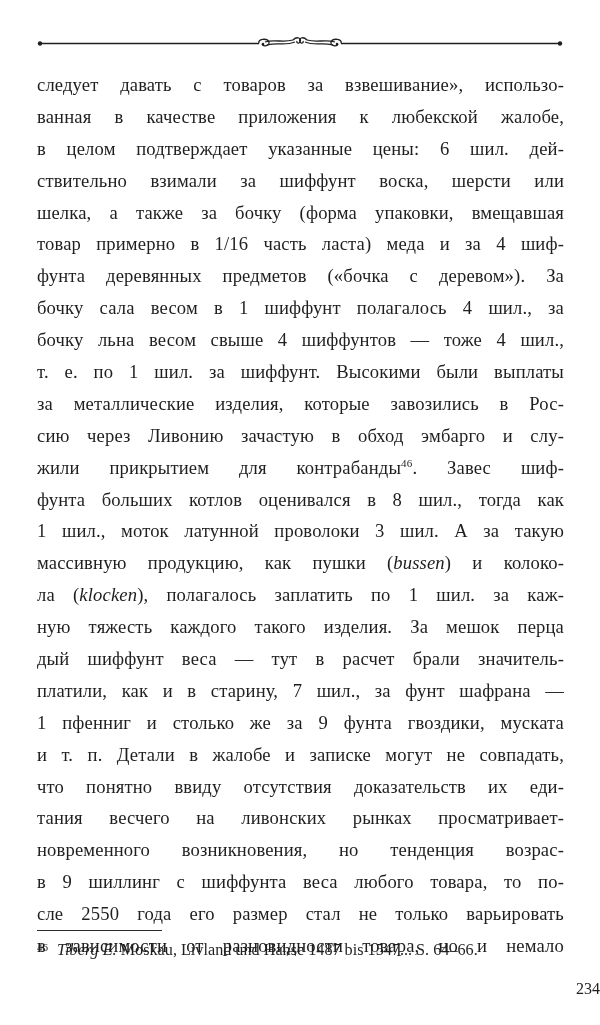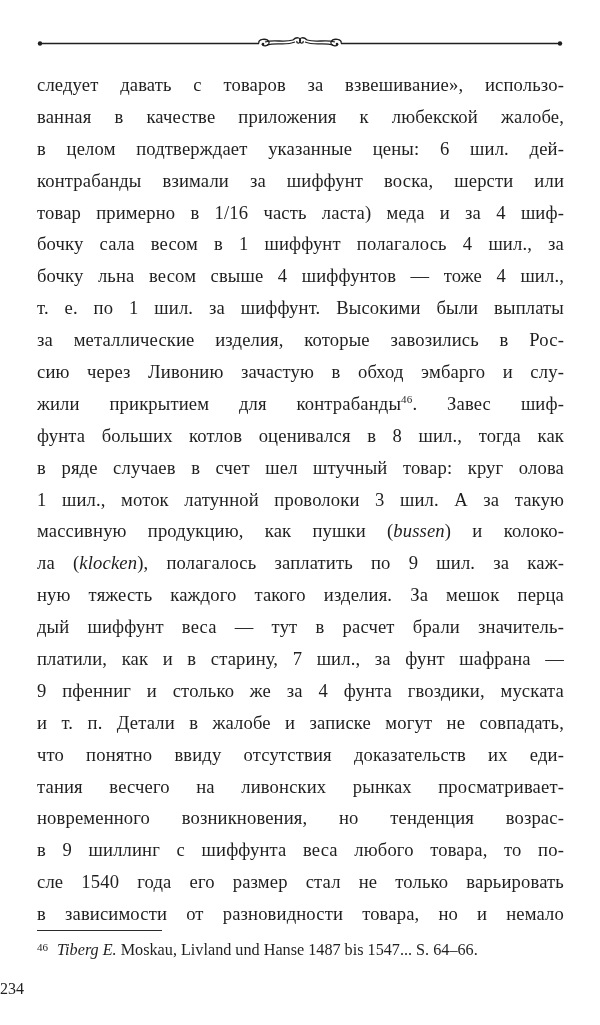--- a/index.html
+++ b/index.html
@@ -27,21 +27,21 @@
     position: absolute; left: 37px; top: 930px; width: 125px; height: 1px;
     background: #2a2a2a;
   }
   .footnote {
     position: absolute; left: 37px; top: 937px; width: 530px;
     font-family: "Liberation Serif", "DejaVu Serif", serif;
     font-size: 16.2px; line-height: 20px; white-space: nowrap;
   }
   .fn-num { font-size: 11px; vertical-align: 4px; margin-right: 9px; }
   .page-number {
-    position: absolute; left: 0; width: 600px; top: 980px; text-align: left;
+    position: absolute; left: 0; width: 600px; top: 980px; text-align: right;
     font-family: "Liberation Serif", "DejaVu Serif", serif; font-size: 16px;
   }
 </style>
 </head>
 <body>
 
 <svg class="header-rule" viewBox="0 0 530 16" xmlns="http://www.w3.org/2000/svg">
   <g stroke="#1f1f1f" fill="none" stroke-width="1.3">
     <circle cx="5" cy="7.5" r="2.2" fill="#1f1f1f" stroke="none"></circle>
     <circle cx="525" cy="7.5" r="2.2" fill="#1f1f1f" stroke="none"></circle>
@@ -59,43 +59,44 @@
     <path d="M272 4 C 268 0, 263 2, 265 6 C 266 8, 269 7, 268 5"></path>
     <circle cx="228" cy="8" r="1.3" fill="#1f1f1f" stroke="none"></circle>
     <circle cx="302" cy="8" r="1.3" fill="#1f1f1f" stroke="none"></circle>
   </g>
 </svg>
 
 <div class="body-text">
   <span class="line">следует давать с товаров за взвешивание», использо-</span>
   <span class="line">ванная в качестве приложения к любекской жалобе,</span>
   <span class="line">в целом подтверждает указанные цены: 6 шил. дей-</span>
-  <span class="line">контрабанды взимали за шиффунт воска, шерсти или</span>
+  <span class="line">ствительно взимали за шиффунт воска, шерсти или</span>
+  <span class="line">шелка, а также за бочку (форма упаковки, вмещавшая</span>
   <span class="line">товар примерно в 1/16 часть ласта) меда и за 4 шиф-</span>
+  <span class="line">фунта деревянных предметов («бочка с деревом»). За</span>
   <span class="line">бочку сала весом в 1 шиффунт полагалось 4 шил., за</span>
   <span class="line">бочку льна весом свыше 4 шиффунтов — тоже 4 шил.,</span>
   <span class="line">т. е. по 1 шил. за шиффунт. Высокими были выплаты</span>
   <span class="line">за металлические изделия, которые завозились в Рос-</span>
   <span class="line">сию через Ливонию зачастую в обход эмбарго и слу-</span>
   <span class="line"><span>жили прикрытием для контрабанды</span><a class="sup">46</a><span>. Завес шиф-</span></span>
   <span class="line">фунта больших котлов оценивался в 8 шил., тогда как</span>
-  <span class="line">в ряде случаев в счет шел штучный товар: круг олова</span>
   <span class="line">1 шил., моток латунной проволоки 3 шил. А за такую</span>
   <span class="line"><span>массивную продукцию, как пушки (</span><span class="it">bussen</span><span>) и колоко-</span></span>
-  <span class="line"><span>ла (</span><span class="it">klocken</span><span>), полагалось заплатить по 9 шил. за каж-</span></span>
+  <span class="line"><span>ла (</span><span class="it">klocken</span><span>), полагалось заплатить по 1 шил. за каж-</span></span>
   <span class="line">ную тяжесть каждого такого изделия. За мешок перца</span>
   <span class="line">дый шиффунт веса — тут в расчет брали значитель-</span>
   <span class="line">платили, как и в старину, 7 шил., за фунт шафрана —</span>
-  <span class="line">9 пфенниг и столько же за 4 фунта гвоздики, муската</span>
+  <span class="line">1 пфенниг и столько же за 9 фунта гвоздики, муската</span>
   <span class="line">и т. п. Детали в жалобе и записке могут не совпадать,</span>
   <span class="line">что понятно ввиду отсутствия доказательств их еди-</span>
   <span class="line">тания весчего на ливонских рынках просматривает-</span>
   <span class="line">новременного возникновения, но тенденция возрас-</span>
   <span class="line">в 9 шиллинг с шиффунта веса любого товара, то по-</span>
-  <span class="line">сле 1540 года его размер стал не только варьировать</span>
+  <span class="line">сле 2550 года его размер стал не только варьировать</span>
   <span class="line">в зависимости от разновидности товара, но и немало</span>
 
 </div>
 
 <div class="fn-rule"></div>
 <div class="footnote">
   <span class="fn-num">46</span><span class="it">Tiberg E.</span><span> Moskau, Livland und Hanse 1487 bis 1547... S. 64–66.</span>
 </div>
 
 <div class="page-number">234</div>

